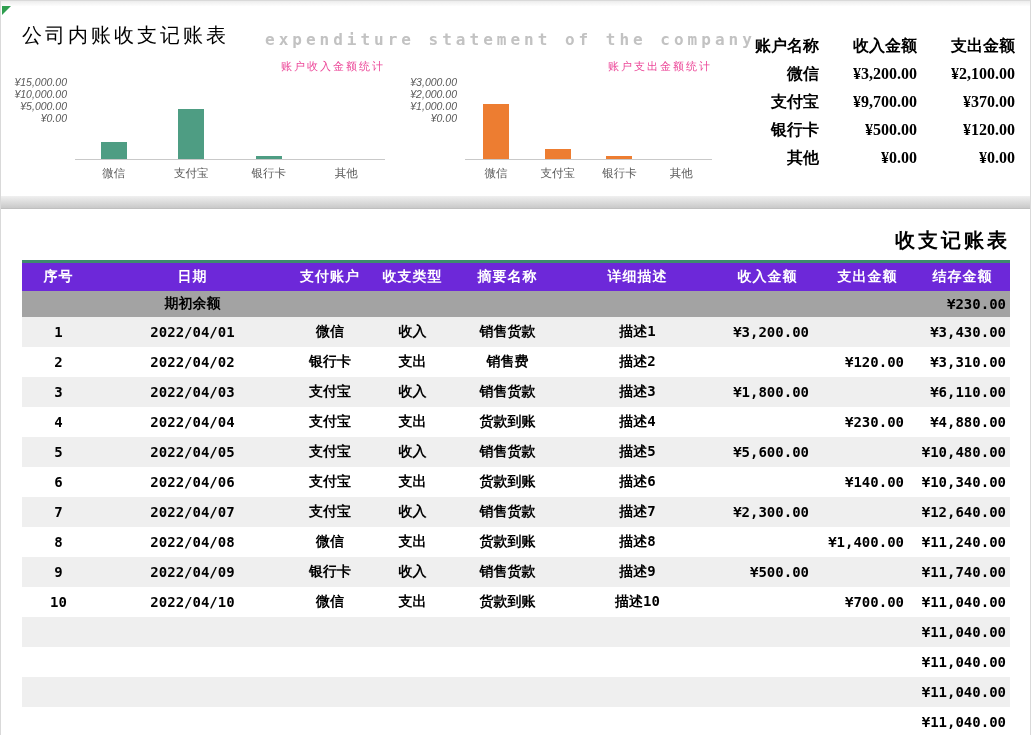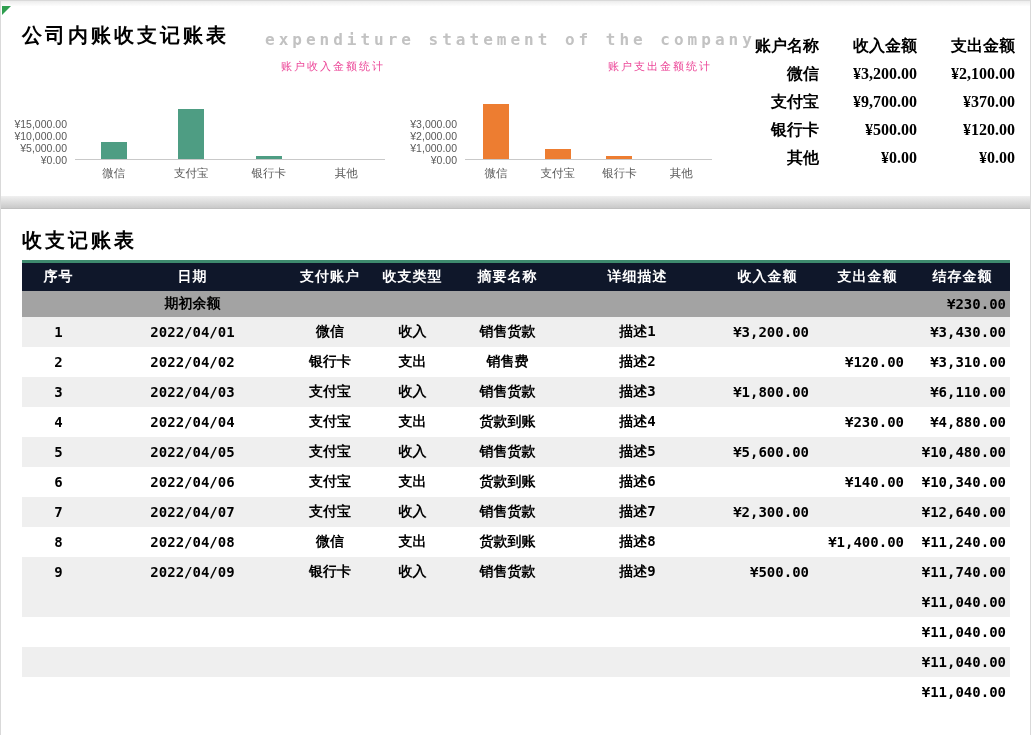--- a/index.html
+++ b/index.html
@@ -6,29 +6,29 @@
   html,body { width:1031px; height:735px; }
   body {
     position:relative; overflow:hidden; background:#ffffff;
     font-family:"Liberation Sans", sans-serif; color:#000;
   }
   .frame { position:absolute; inset:0; border:1px solid #d9d9d9; border-bottom:none; pointer-events:none; z-index:50; }
   .top-strip { position:absolute; left:0; top:0; width:100%; height:6px; background:linear-gradient(#e9e9e9,#fdfdfd); }
   .corner-tri { position:absolute; left:2px; top:6px; width:0; height:0;
     border-top:9px solid #2f9e4f; border-right:9px solid transparent; }
 
-  .main-title { position:absolute; left:22px; top:22px; font-size:20px; font-weight:bold; letter-spacing:3px; }
+  .main-title { position:absolute; left:22px; top:22px; font-size:20px; font-weight:normal; letter-spacing:3px; }
   .sub-title { position:absolute; left:265px; top:30px; font-size:16px; font-weight:bold; color:#c2c2c2;
     font-family:"DejaVu Sans Mono", monospace; letter-spacing:4px; }
 
   
   .chart { position:absolute; top:56px; }
   .chart-title { text-align:right; color:#ec4899; font-size:11px; letter-spacing:2px; height:20px; line-height:20px; }
   .chart-body { display:flex; margin-top:6px; }
-  .yticks { display:flex; flex-direction:column; justify-content:flex-end; height:90px; margin-top:-6px; }
+  .yticks { display:flex; flex-direction:column; justify-content:flex-start; height:90px; margin-top:-6px;font-style:italic; }
   .ytick { font-size:10.5px; line-height:12px; color:#595959; text-align:right; padding-right:8px;
     font-family:"Liberation Sans", sans-serif; white-space:nowrap; }
   .plotwrap { flex:1; }
   .plot { height:78px; border-bottom:1px solid #c9c9c9; display:flex; }
   .slot { flex:1; display:flex; justify-content:center; align-items:flex-end; }
   .bar { width:26px; }
   .cats { display:flex; margin-top:6px; }
   .cat { flex:1; text-align:center; font-size:11.5px; color:#595959; }
   #income-chart { left:8px;  width:377px; }
   #income-chart .yticks { width:67px; }
@@ -41,26 +41,26 @@
   .summary { position:absolute; left:721px; top:32px; border-collapse:collapse; table-layout:fixed; }
   .summary col { width:98px; }
   .summary th, .summary td { height:28px; text-align:right; font-weight:bold; font-size:16px;
     font-family:Liberation Serif, serif; white-space:nowrap; }
 
   
   .divider-band { position:absolute; left:0; top:196px; width:100%; height:13px;
     background:linear-gradient(#f0f0f0,#c9c9c9); border-bottom:1px solid #bfbfbf; }
 
   
-  .ledger-title { position:absolute; left:22px; top:227px; width:988px; text-align:left;
+  .ledger-title { position:absolute; left:22px; top:227px; width:988px; text-align:right;
     font-size:20px; font-weight:bold; letter-spacing:3px; }
   .ledger { position:absolute; left:22px; top:260px; width:988px;
     border-collapse:collapse; table-layout:fixed; border-top:3px solid #3e8a6e;
     font-family:"DejaVu Sans Mono","Liberation Sans",sans-serif; }
-  .ledger th { background:#0f172a; color:#fff; height:29px; font-size:14px; font-weight:bold;
+  .ledger th { background:#6d28d9; color:#fff; height:29px; font-size:14px; font-weight:bold;
     text-align:center; letter-spacing:1px; }
   .ledger td { height:30px; text-align:center; font-weight:bold; font-size:14px; white-space:nowrap; overflow:hidden; }
   .ledger tr.opening td { height:26px; background:#a3a3a3; }
   .ledger tr.alt td { background:#efefef; }
   .ledger td.num { text-align:right; padding-right:11px; }
   .ledger td.balance { text-align:right; padding-right:4px; }
 </style>
 </head>
 <body>
 
@@ -308,20 +308,31 @@
         <td>9</td>
         <td>2022/04/09</td>
         <td>银行卡</td>
         <td>收入</td>
         <td>销售货款</td>
         <td>描述9</td>
         <td class="num">¥500.00</td>
         <td class="num"></td>
         <td class="balance">¥11,740.00</td>
       </tr>
+      <tr>
+        <td>10</td>
+        <td>2022/04/10</td>
+        <td>微信</td>
+        <td>支出</td>
+        <td>货款到账</td>
+        <td>描述10</td>
+        <td class="num"></td>
+        <td class="num">¥700.00</td>
+        <td class="balance">¥11,040.00</td>
+      </tr>
       <tr class="alt">
         <td></td>
         <td></td>
         <td></td>
         <td></td>
         <td></td>
         <td></td>
         <td class="num"></td>
         <td class="num"></td>
         <td class="balance">¥11,040.00</td>

